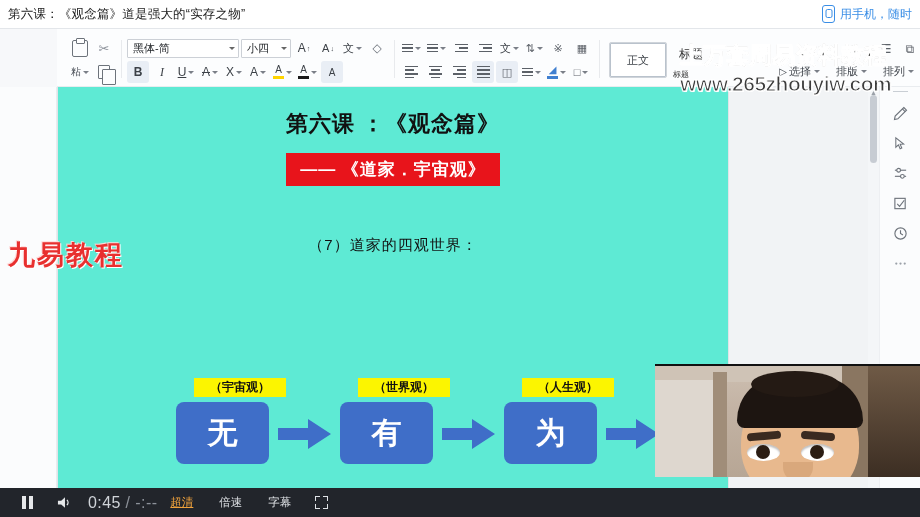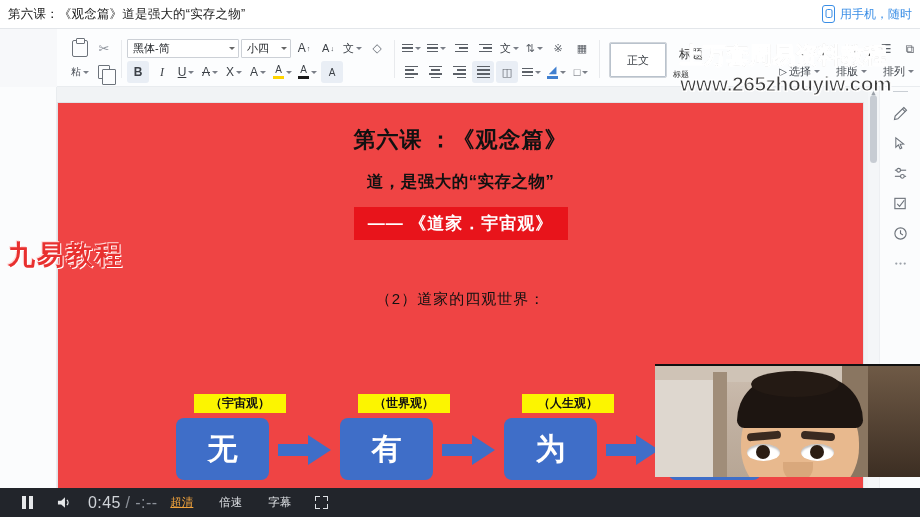--- a/index.html
+++ b/index.html
@@ -95,22 +95,22 @@
   .style-label3 { font-size:8px;color:#333; position:relative; top:6px; }
 
   .right-grp { margin-left:auto; display:flex; flex-direction:column; justify-content:center; padding-right:6px; gap:2px; }
   .right-row1 { display:flex; justify-content:flex-end; gap:14px; align-items:center; height:20px;}
   .right-row2 { display:flex; justify-content:flex-end; gap:16px; align-items:center; height:20px;}
   .rbtn { display:flex; align-items:center; gap:2px; font-size:11px; color:#3f444b; }
 
   
   .doc-scroll { position:absolute; left:57px; top:58px; right:0; bottom:0; background:#f1f3f5; overflow:hidden; }
   .page {
-    position:absolute; left:1px; top:16px; width:805px; height:401px;
-    background:#ef4444; box-shadow:0 0 0 1px #e1e4e8;
+    position:absolute; left:1px; top:0; width:670px; height:401px;
+    background:#5eead4; box-shadow:0 0 0 1px #e1e4e8;
   }
   .leftgutter { position:absolute; left:0; top:58px; width:57px; bottom:0; background:#fbfcfd; }
   .leftgutter:after{content:"";position:absolute;right:0;top:0;bottom:0;width:1px;background:#e9ecef;}
 
   .doc-h1 { text-align:center; font-size:22px; font-weight:700; color:#111; margin-top:22px; letter-spacing:1px; }
   .doc-h2 { text-align:center; font-size:16.5px; font-weight:800; color:#111; margin-top:16px; letter-spacing:.5px; }
   .red-band {
     margin:14px auto 0; width:214px; height:33px; background:#e8141b;
     display:flex;align-items:center;justify-content:center;
     color:#fff;font-size:17px;font-weight:800;letter-spacing:1px;
@@ -438,23 +438,22 @@
           </div>
         </div>
 
       </div>
     </div>
 
     <div class="doc-scroll">
       <div class="page">
 
         <div class="doc-h1">第六课 ：《观念篇》</div>
-        <div class="doc-h2">道，是强大的“实存之物”</div>
         <div class="red-band">—— 《道家．宇宙观》</div>
-        <div class="doc-p1">（2）道家的四观世界：</div>
+        <div class="doc-p1">（7）道家的四观世界：</div>
 
         <div class="caret-doc">
             <i></i>
           </div>
 
         <div class="flow">
 
           <div class="flow-lab" style="left:20px">（宇宙观）</div>
           <div class="flow-lab" style="left:184px">（世界观）</div>
           <div class="flow-lab" style="left:348px">（人生观）</div>

